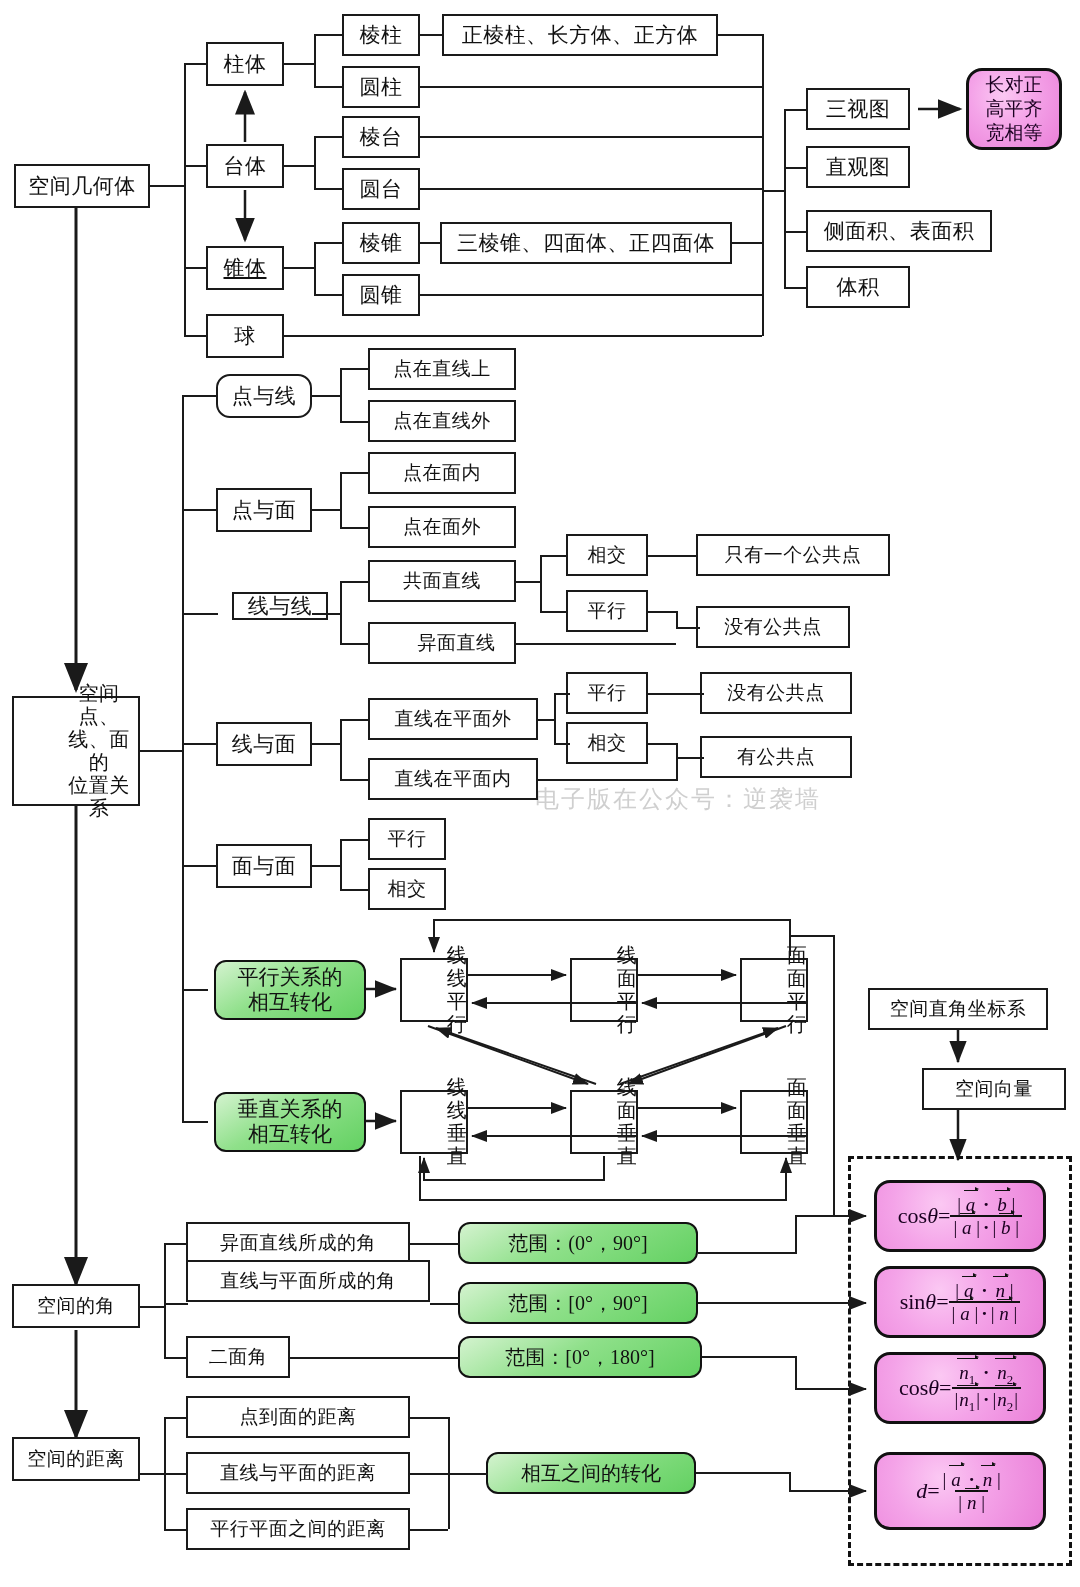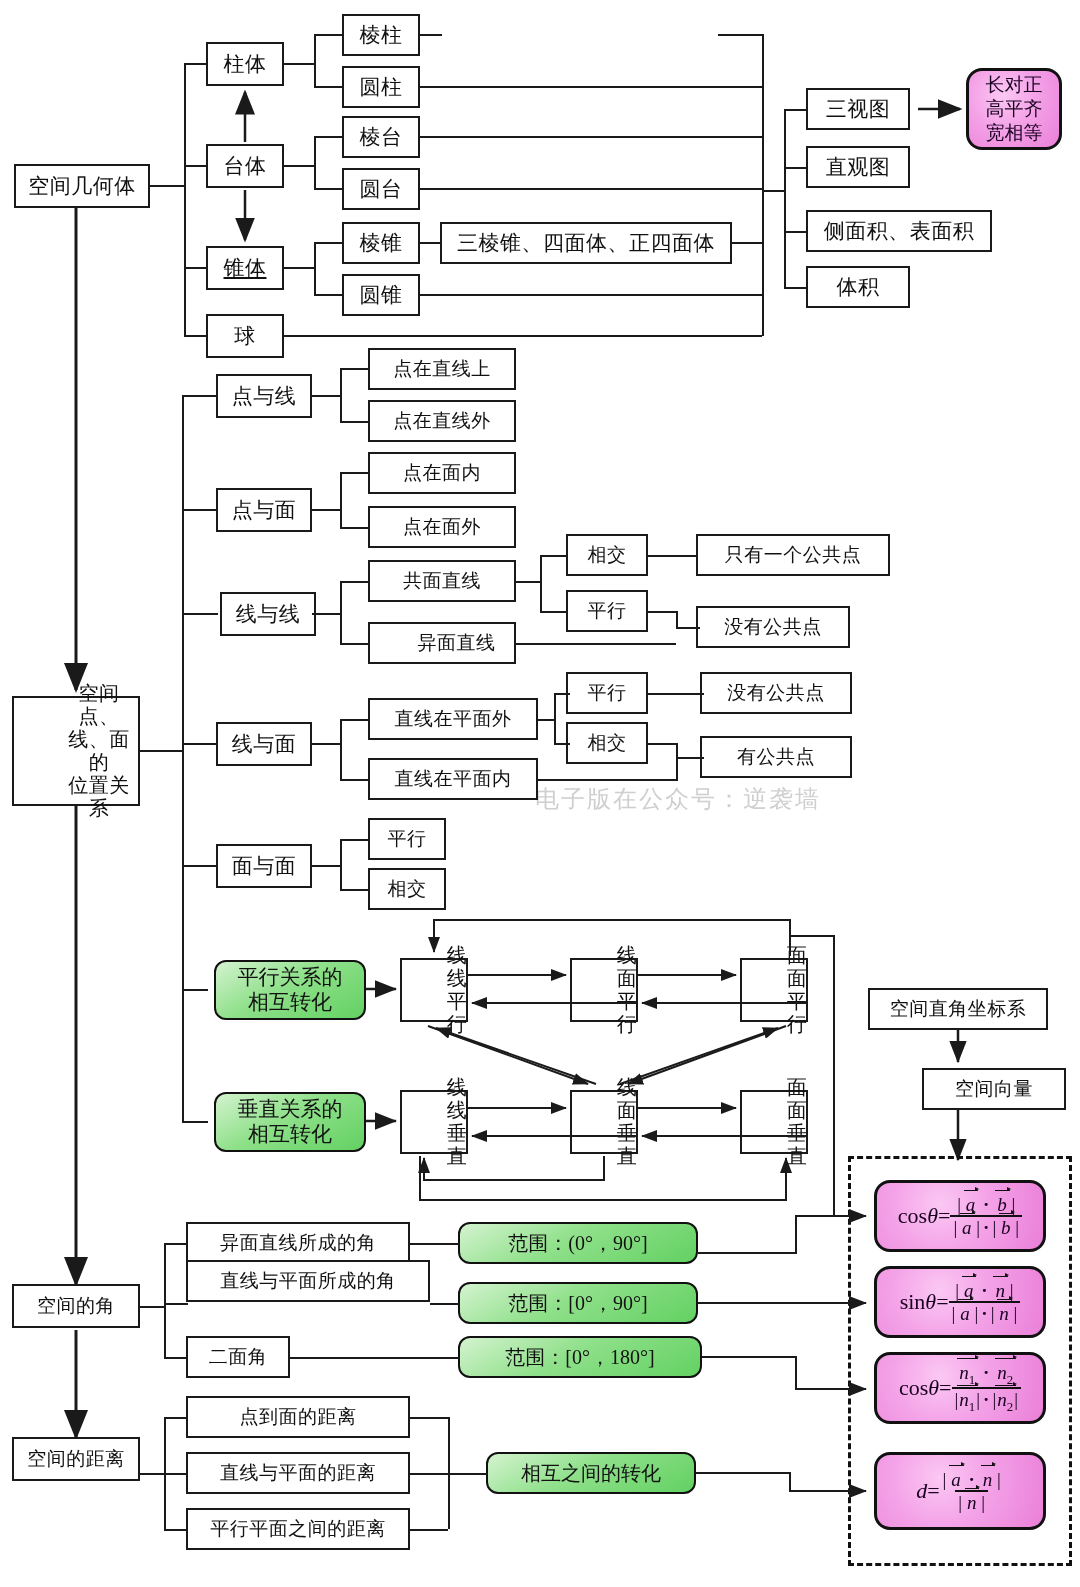--- a/index.html
+++ b/index.html
@@ -53,20 +53,21 @@
   <div class="bx" style="left:206px;top:246px;width:78px;height:44px;text-decoration:underline;">锥体</div>
   <div class="bx" style="left:206px;top:314px;width:78px;height:44px;">球</div>
 
   <div class="bx" style="left:342px;top:14px;width:78px;height:42px;">棱柱</div>
   <div class="bx" style="left:342px;top:66px;width:78px;height:42px;">圆柱</div>
   <div class="bx" style="left:342px;top:116px;width:78px;height:42px;">棱台</div>
   <div class="bx" style="left:342px;top:168px;width:78px;height:42px;">圆台</div>
   <div class="bx" style="left:342px;top:222px;width:78px;height:42px;">棱锥</div>
   <div class="bx" style="left:342px;top:274px;width:78px;height:42px;">圆锥</div>
 
+  <div class="bx" style="left:442px;top:14px;width:276px;height:42px;">正棱柱、长方体、正方体</div>
   <div class="bx" style="left:440px;top:222px;width:292px;height:42px;">三棱锥、四面体、正四面体</div>
 
   <div class="bx" style="left:806px;top:88px;width:104px;height:42px;">三视图</div>
   <div class="bx" style="left:806px;top:146px;width:104px;height:42px;">直观图</div>
   <div class="bx" style="left:806px;top:210px;width:186px;height:42px;">侧面积、表面积</div>
   <div class="bx" style="left:806px;top:266px;width:104px;height:42px;">体积</div>
 
   <div class="pnk" style="left:966px;top:68px;width:96px;height:82px;font-size:19px;">
     <span>长对正</span>
     <span>高平齐</span>
@@ -135,23 +136,23 @@
     <span>线、面的</span>
     <span>位置关系</span>
   </div>
 
   <svg class="ar" style="left:0;top:0;width:1080px;height:1587px;">
     <line x1="76" y1="208" x2="76" y2="690" stroke="#1a1a1a" stroke-width="3" marker-end="url(#ah)"></line>
     <line x1="76" y1="806" x2="76" y2="1284" stroke="#1a1a1a" stroke-width="3" marker-end="url(#ah)"></line>
     <line x1="76" y1="1330" x2="76" y2="1437" stroke="#1a1a1a" stroke-width="3" marker-end="url(#ah)"></line>
   </svg>
 
-  <div class="bx" style="left:216px;top:374px;width:96px;height:44px;">点与线</div>
+  <div class="bx" style="left:216px;top:374px;width:96px;height:44px;border-radius:14px;">点与线</div>
   <div class="bx" style="left:216px;top:488px;width:96px;height:44px;">点与面</div>
-  <div class="bx" style="left:220px;top:592px;width:96px;height:44px;">线与线</div>
+  <div class="bx" style="left:232px;top:592px;width:96px;height:28px;">线与线</div>
   <div class="bx" style="left:216px;top:722px;width:96px;height:44px;">线与面</div>
   <div class="bx" style="left:216px;top:844px;width:96px;height:44px;">面与面</div>
 
   <div class="ln lh" style="left:140px;top:750px;width:42px;"></div>
   <div class="ln lv" style="left:182px;top:395px;height:471px;"></div>
   <div class="ln lh" style="left:182px;top:395px;width:36px;"></div>
   <div class="ln lh" style="left:182px;top:509px;width:36px;"></div>
   <div class="ln lh" style="left:182px;top:613px;width:36px;"></div>
   <div class="ln lh" style="left:182px;top:743px;width:36px;"></div>
   <div class="ln lh" style="left:182px;top:865px;width:36px;"></div>

